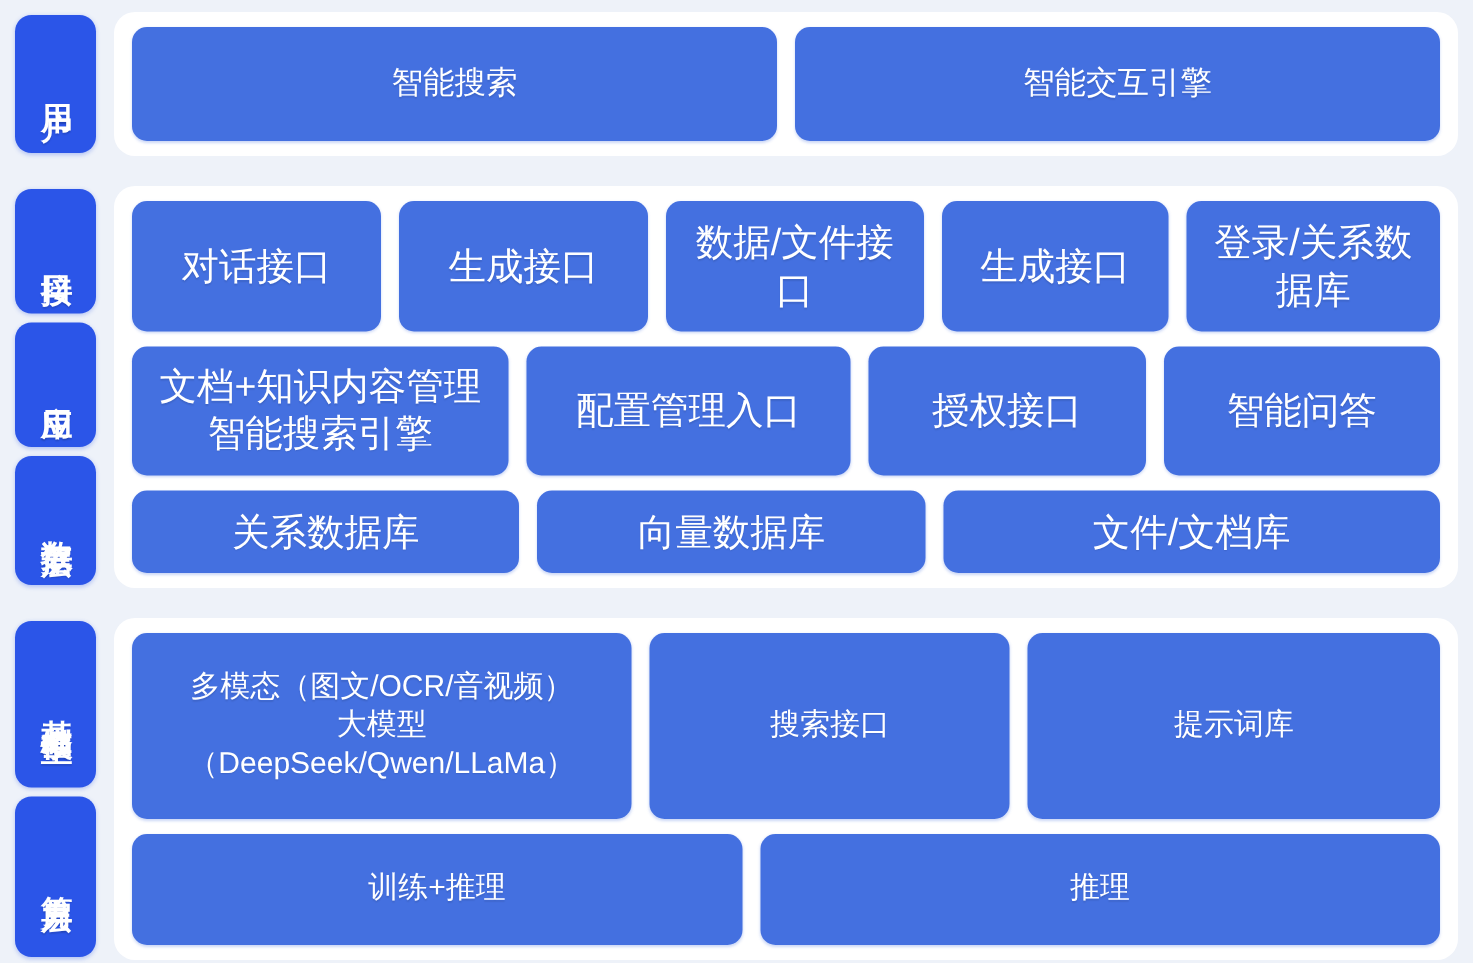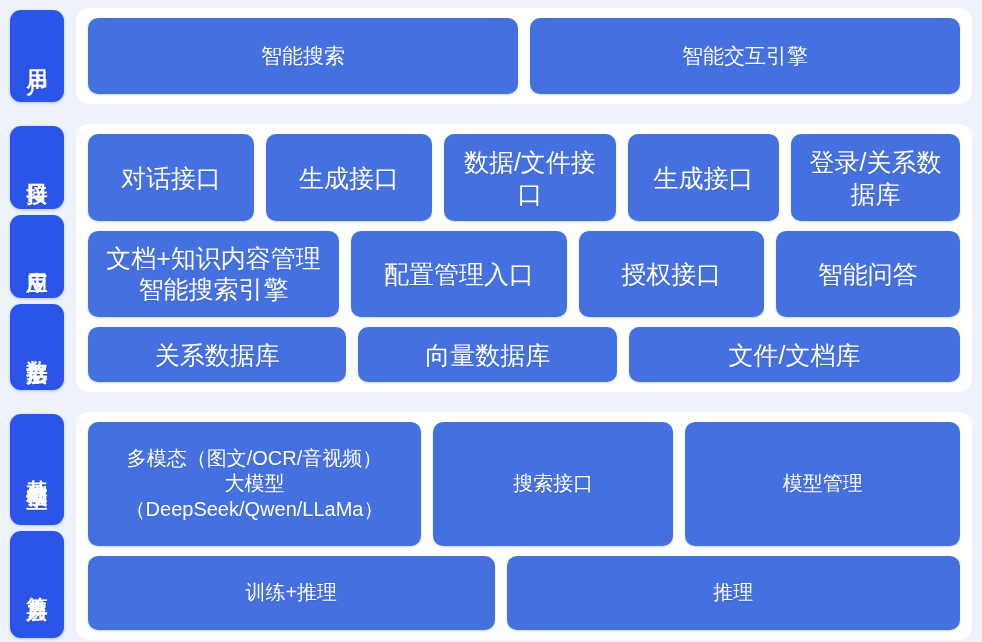--- a/index.html
+++ b/index.html
@@ -184,21 +184,21 @@
       <div class="rail-pill">
         <span class="vtext">算力层</span>
       </div>
     </div>
     <div class="panel">
 
       <div class="row">
         <div class="box two-line" style="flex:1.30 1 0">多模态（图文/OCR/音视频）
 大模型（DeepSeek/Qwen/LLaMa）</div>
         <div class="box" style="flex:0.92 1 0">搜索接口</div>
-        <div class="box" style="flex:1.06 1 0">模型管理</div>
+        <div class="box" style="flex:1.06 1 0">提示词库</div>
       </div>
 
       <div class="row">
         <div class="box" style="flex:1 1 0">训练+推理</div>
         <div class="box" style="flex:1.12 1 0">推理</div>
       </div>
 
     </div>
   </div>
 

